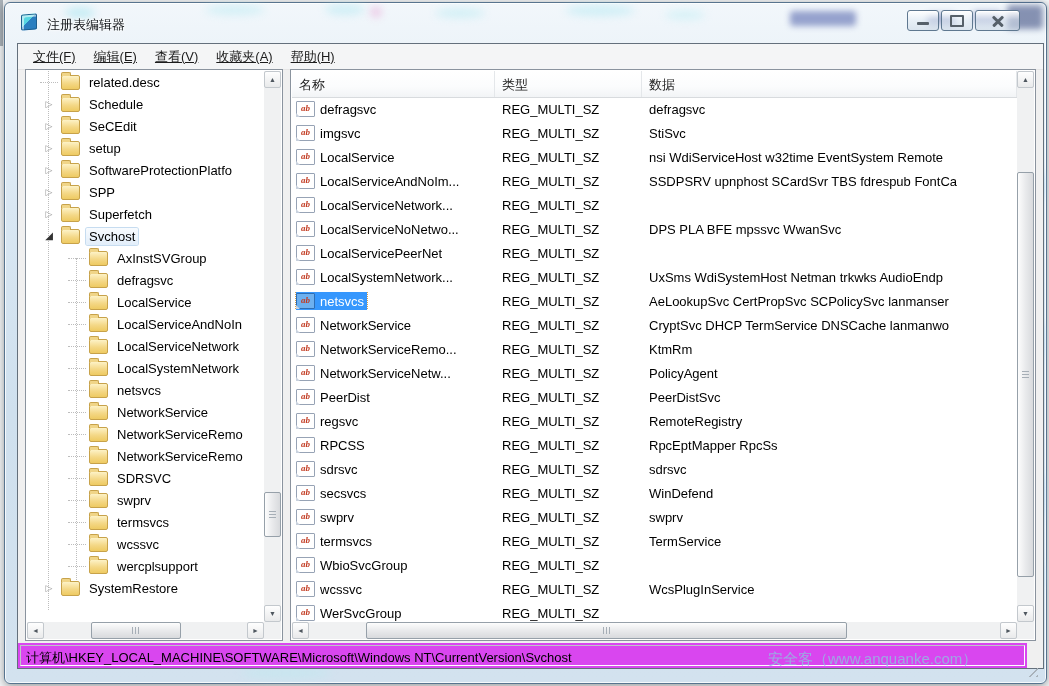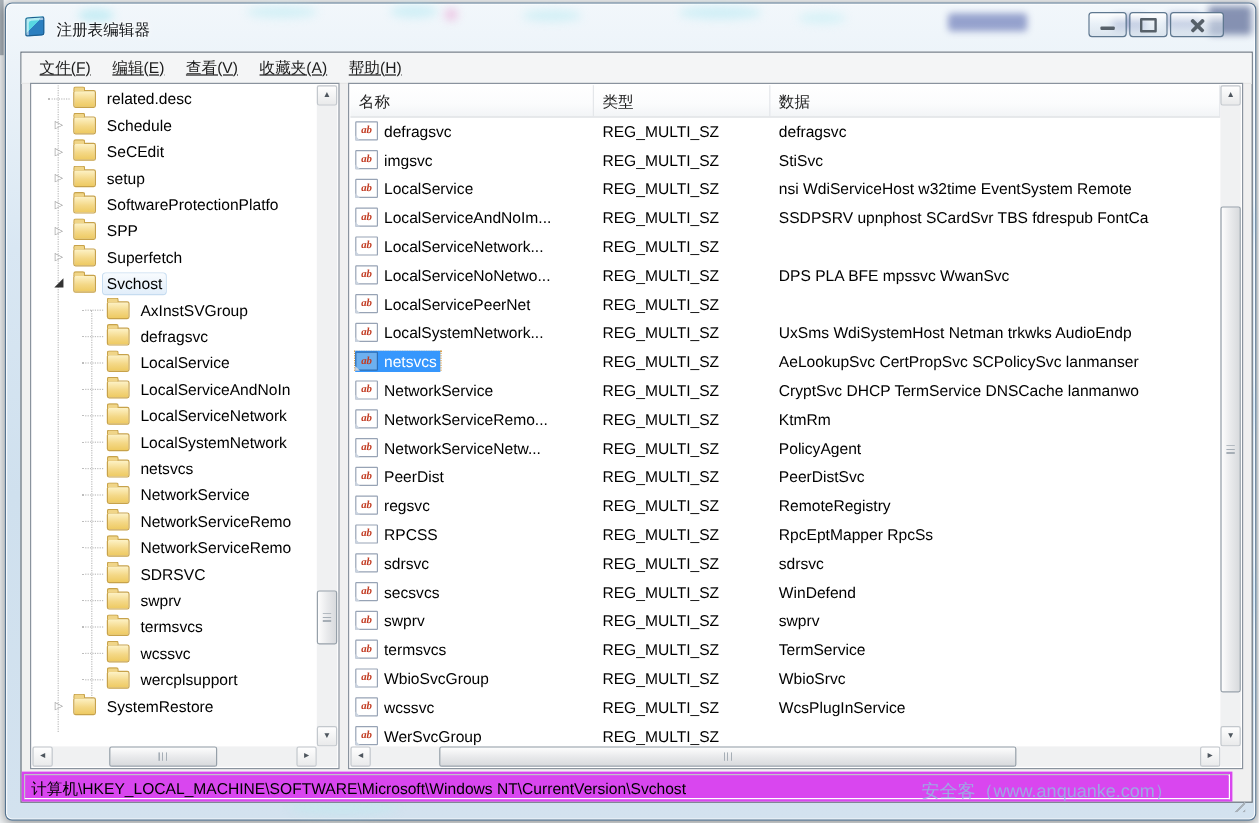--- a/index.html
+++ b/index.html
@@ -500,21 +500,20 @@
               <div class="cell c2">TermService</div>
             </div>
             <div class="lrow">
               <div class="cell c0">
                 <span class="nwrap">
                   <span class="abicon">ab</span>
                   <span class="vname">WbioSvcGroup</span>
                 </span>
               </div>
               <div class="cell c1">REG_MULTI_SZ</div>
-              <div class="cell c2">WbioSrvc</div>
             </div>
             <div class="lrow">
               <div class="cell c0">
                 <span class="nwrap">
                   <span class="abicon">ab</span>
                   <span class="vname">wcssvc</span>
                 </span>
               </div>
               <div class="cell c1">REG_MULTI_SZ</div>
               <div class="cell c2">WcsPlugInService</div>

